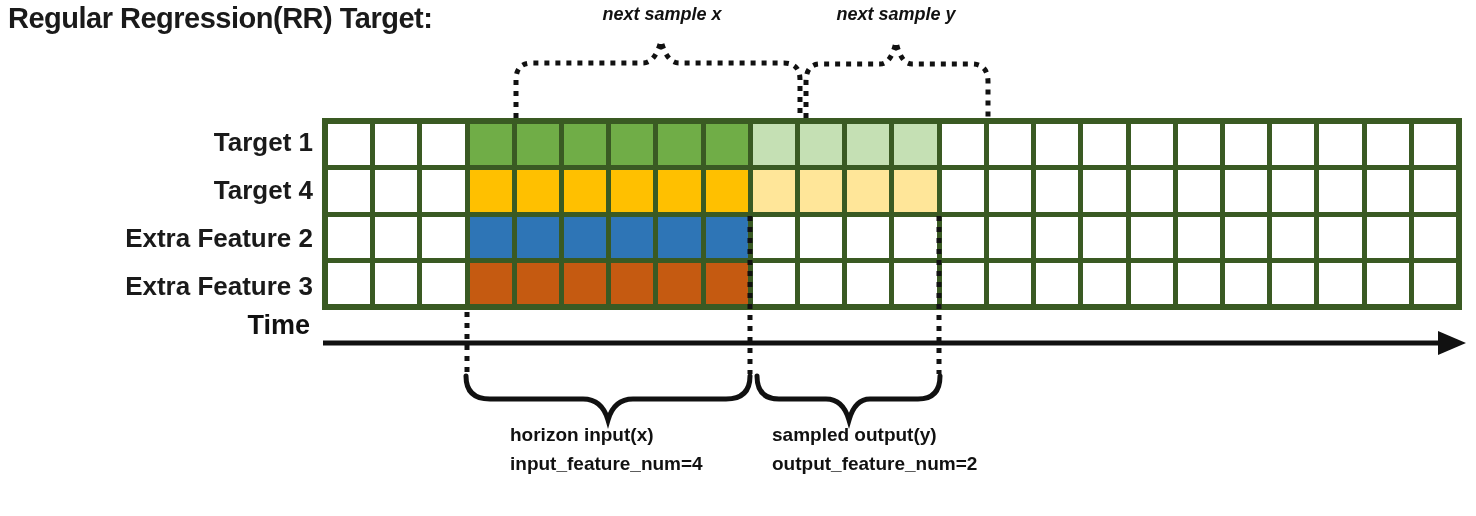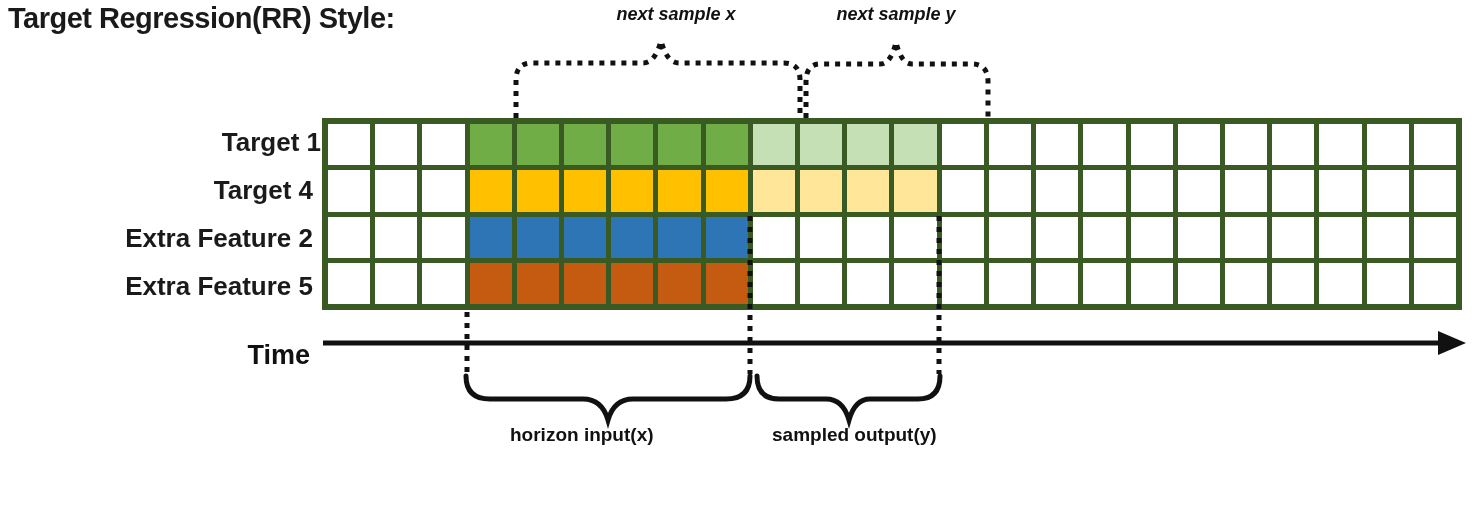--- a/index.html
+++ b/index.html
@@ -10,68 +10,68 @@
     position:absolute; left:8px; top:2px;
     font-size:29px; font-weight:bold; letter-spacing:-0.5px; color:#1a1a1a;
     white-space:nowrap;
   }
 
   .top-label{
     position:absolute; top:4px; transform:translateX(-50%);
     font-size:18px; font-weight:bold; font-style:italic; color:#111;
     white-space:nowrap;
   }
-  .top-label.x{left:676px;}
+  .top-label.x{left:662px;}
   .top-label.y{left:896px;}
 
   .row-labels{position:absolute; left:0; top:0;}
   .row-label{
     position:absolute; left:0; width:313px; height:48px; line-height:48px;
     text-align:right; font-size:26px; font-weight:bold; color:#1a1a1a;
     white-space:nowrap;
   }
 
   .sample-grid{
     position:absolute; left:322px; top:118px; width:1140px; height:192px;
     box-sizing:border-box; padding:6px;
     display:grid; gap:5px;
     grid-auto-rows:1fr;
   }
   .cell{background:#ffffff;}
 
   .time-label{
-    position:absolute; left:160px; top:338px; width:150px; height:34px;
+    position:absolute; left:160px; top:308px; width:150px; height:34px;
     line-height:34px; text-align:right; font-size:27px; font-weight:bold; color:#111;
   }
 
   .caption{
     position:absolute; top:420px;
     font-size:19px; font-weight:bold; line-height:29px; color:#111;
     white-space:nowrap;
   }
   .caption.input{left:510px;}
   .caption.output{left:772px;}
 
   svg.overlay{position:absolute; left:0; top:0; pointer-events:none;}
 </style>
 </head>
 <body>
 
 <div class="canvas">
 
-  <div class="title">Target Regression(RR) Style:</div>
+  <div class="title">Regular Regression(RR) Target:</div>
 
   <div class="top-label x">next sample x</div>
   <div class="top-label y">next sample y</div>
 
   <div class="row-labels">
-      <div class="row-label" style="top: 118px; padding-left: 8px;">Target 1</div>
+      <div class="row-label" style="top: 118px;">Target 1</div>
       <div class="row-label" style="top: 166px;">Target 4</div>
       <div class="row-label" style="top: 214px;">Extra Feature 2</div>
-      <div class="row-label" style="top: 262px;">Extra Feature 5</div>
+      <div class="row-label" style="top: 262px;">Extra Feature 3</div>
     </div>
 
   <div class="sample-grid" style="background: rgb(58, 90, 35); grid-template-columns: repeat(24, 1fr);">
       <div class="cell" style="background: rgb(255, 255, 255);"></div>
       <div class="cell" style="background: rgb(255, 255, 255);"></div>
       <div class="cell" style="background: rgb(255, 255, 255);"></div>
       <div class="cell" style="background: rgb(112, 173, 71);"></div>
       <div class="cell" style="background: rgb(112, 173, 71);"></div>
       <div class="cell" style="background: rgb(112, 173, 71);"></div>
       <div class="cell" style="background: rgb(112, 173, 71);"></div>
@@ -181,19 +181,21 @@
     <line x1="323" y1="343" x2="1438" y2="343" stroke="#111" stroke-width="5"></line>
     <polygon points="1438,331 1466,343 1438,355" fill="#111"></polygon>
 
     <path d="M 466 376 Q 466 399 490 399 H 583 Q 602 399 608 420 Q 614 399 633 399 H 726 Q 750 399 750 376" fill="none" stroke="#111" stroke-width="5" stroke-linecap="round"></path>
 
     <path d="M 757 376 Q 757 399 779 399 H 826 Q 843 399 849 420 Q 855 399 870 399 H 918 Q 940 399 940 376" fill="none" stroke="#111" stroke-width="5" stroke-linecap="round"></path>
   </svg>
 
   <div class="caption input">
     <div>horizon input(x)</div>
+    <div>input_feature_num=4</div>
   </div>
 
   <div class="caption output">
     <div>sampled output(y)</div>
+    <div>output_feature_num=2</div>
   </div>
 
 </div>
 
 </body></html>

